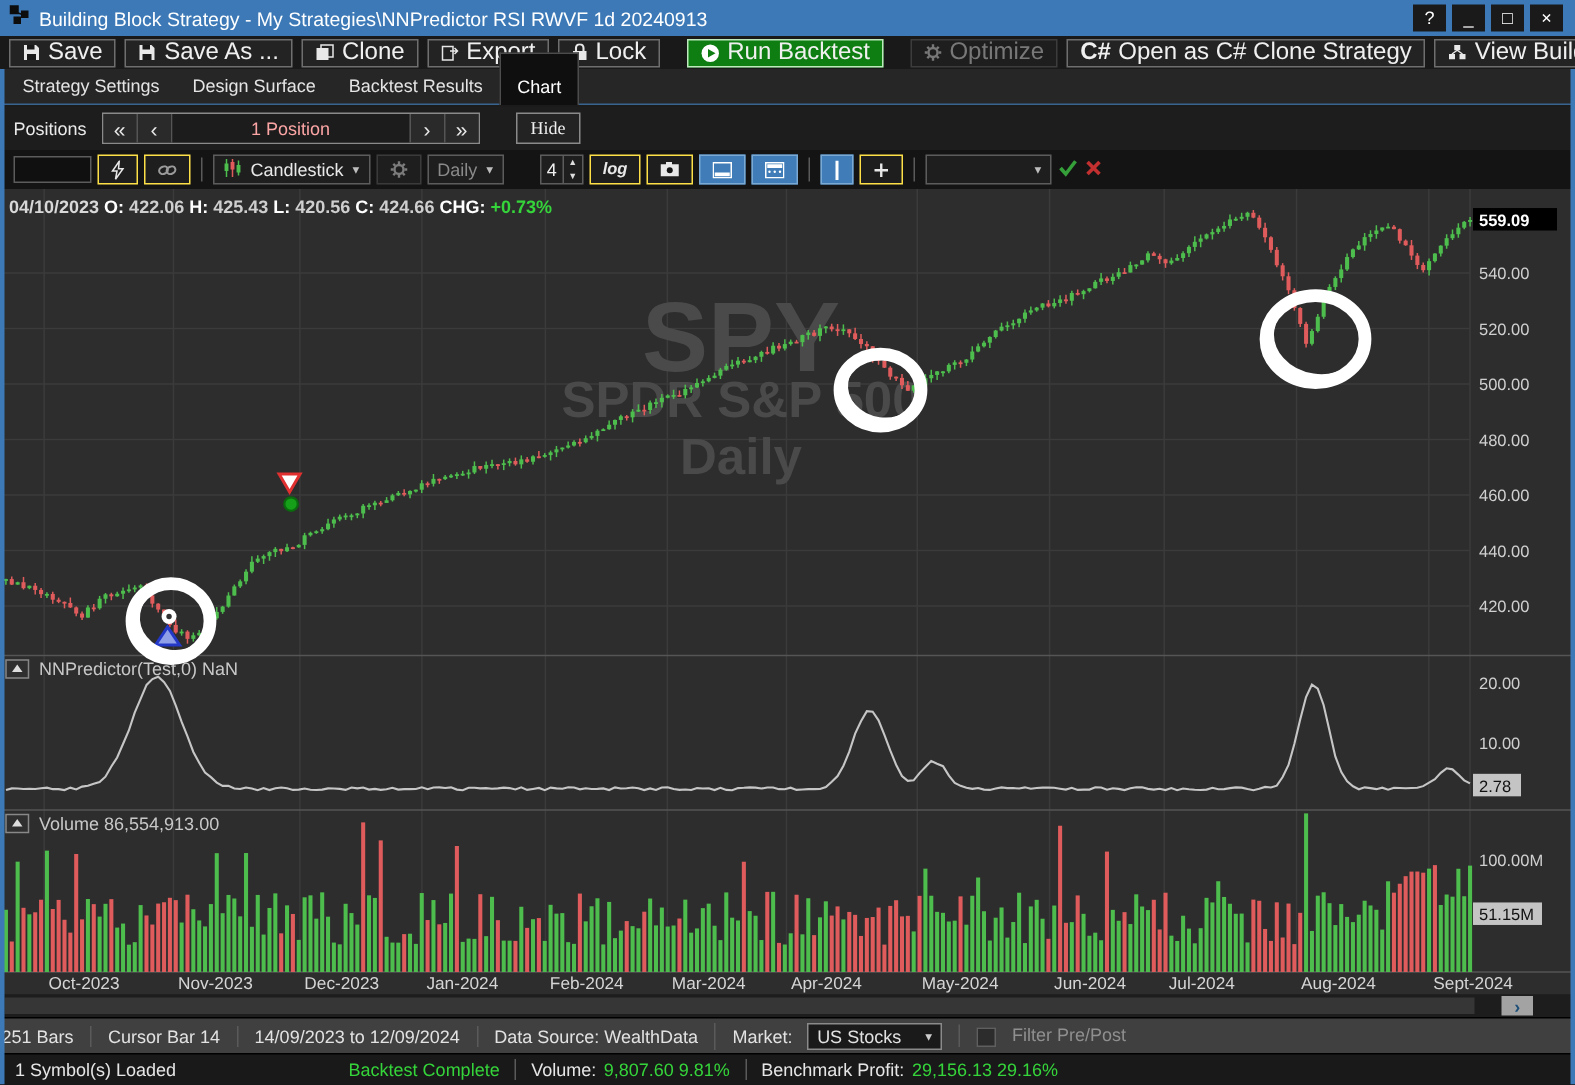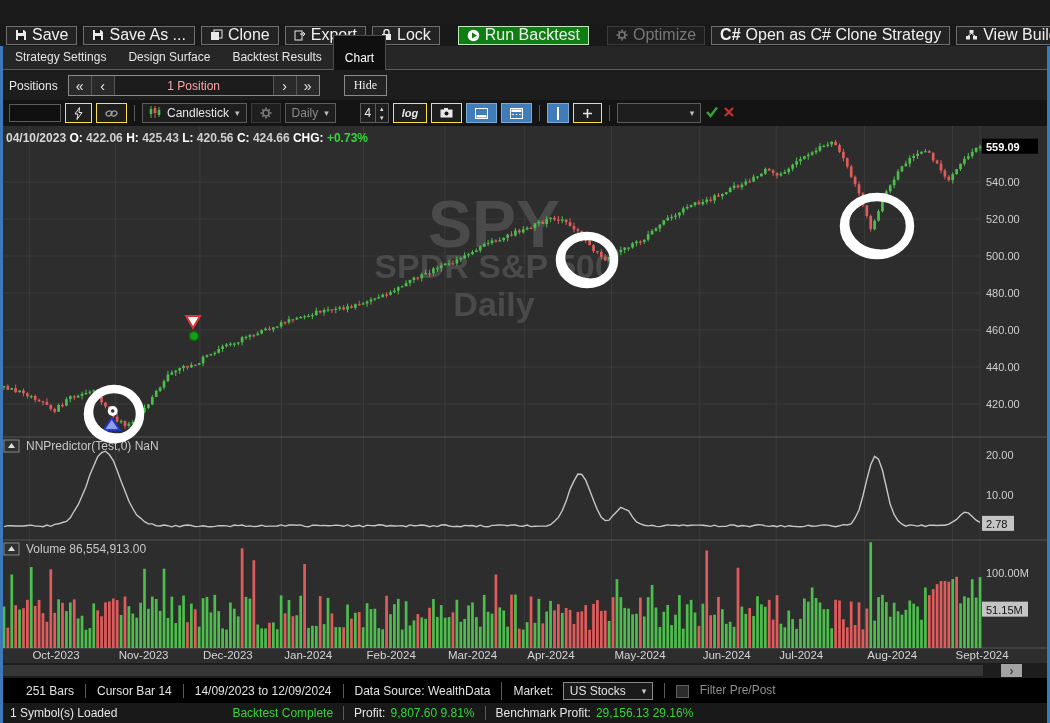--- a/index.html
+++ b/index.html
@@ -54,40 +54,57 @@
 
   
   .chartwrap { position:absolute; left:0; top:126px; width:1050px; height:537px; background:#2d2d2d; }
 
   
   .hscroll { position:absolute; left:0; top:663px; width:100%; height:15px; background:#1d1d1d; }
   .hthumb { position:absolute; left:3px; top:2px; width:980px; height:11px; background:#363636; }
   .harrow { position:absolute; left:1001px; top:1px; width:21px; height:13px; background:#a3a3a3; color:#1d4f79; font-size:12px; font-weight:bold; display:flex; align-items:center; justify-content:center; }
 
   
-  .statusbar { position:absolute; left:0; top:678px; width:100%; height:24px; background:#000000; border-top:1px solid #000; display:flex; align-items:center; padding-left:26px; color:#e2e2e2; font-size:12px; }
+  .statusbar { position:absolute; left:0; top:678px; width:100%; height:24px; background:#404040; border-top:1px solid #000; display:flex; align-items:center; padding-left:1px; color:#e2e2e2; font-size:12px; }
   .sb-item + .sb-item { border-left:1px solid #5a5a5a; padding-left:11px; margin-left:11px; }
   .mktbox { display:inline-flex; align-items:center; gap:16px; border:1px solid #8a8a8a; background:#1a1a1a; padding:1px 6px; margin-left:6px; }
   .mktbox .car { font-size:9px; color:#ccc; }
   .checkbox { display:inline-block; width:13px; height:13px; background:#2c2c2c; border:1px solid #5f5f5f; vertical-align:middle; }
   .graytxt { color:#8f8f8f; }
 
   .bottombar { position:absolute; left:0; top:702px; width:100%; height:21px; background:#191919; border-top:1px solid #000; display:flex; align-items:center; padding-left:10px; color:#e6e6e6; font-size:12px; }
   .green { color:#35d43a; }
   .bb-sep { border-left:1px solid #5a5a5a; height:14px; margin:0 10px; }
 
   
   .sidestrip { position:absolute; top:46px; bottom:0; width:3px; background:#3c79b6; z-index:50; }
   .sidestrip.l { left:0; } .sidestrip.r { right:0; }
 </style>
 </head>
 <body>
 
 <div class="window">
 
+  <div class="titlebar">
+    <span>
+      <svg width="14" height="14" viewBox="0 0 14 14">
+          <rect x="1" y="1" width="5" height="5" fill="#0d0d0d" stroke="#0d0d0d"></rect>
+          <rect x="8" y="4" width="5" height="5" fill="#0d0d0d"></rect>
+          <rect x="3" y="8" width="5" height="5" fill="#0d0d0d"></rect>
+          <line x1="4" y1="5" x2="10" y2="7" stroke="#0d0d0d"></line>
+        </svg>
+    </span>
+    <span class="title">Building Block Strategy - My Strategies\NNPredictor RSI RWVF 1d 20240913</span>
+    <div class="winbtns">
+      <div class="winbtn">?</div>
+      <div class="winbtn">_</div>
+      <div class="winbtn">□</div>
+      <div class="winbtn">×</div>
+    </div>
+  </div>
 
   <div class="toolbar">
     <div class="tbtn">
       <span>
           <svg width="12" height="12" viewBox="0 0 12 12">
             <path d="M1 1 h8 l2 2 v8 h-10 z" fill="#e8e8e8"></path>
             <rect x="3" y="1" width="5" height="3" fill="#191919"></rect>
             <rect x="3" y="7" width="6" height="4" fill="#191919"></rect>
           </svg>
         </span>
@@ -1186,21 +1203,21 @@
     <span class="sb-item">
       <span class="checkbox"></span>
       <span class="graytxt" style="margin-left:7px;">Filter Pre/Post</span>
     </span>
   </div>
 
   <div class="bottombar">
     <span>1 Symbol(s) Loaded</span>
     <span class="green" style="margin-left:115px;">Backtest Complete</span>
     <span class="bb-sep"></span>
-    <span>Profit:</span>
+    <span>Volume:</span>
     <span class="green" style="margin-left:5px;">9,807.60 9.81%</span>
     <span class="bb-sep"></span>
     <span>Benchmark Profit:</span>
     <span class="green" style="margin-left:5px;">29,156.13 29.16%</span>
   </div>
 
   <div class="sidestrip l"></div>
   <div class="sidestrip r"></div>
 </div>
 

